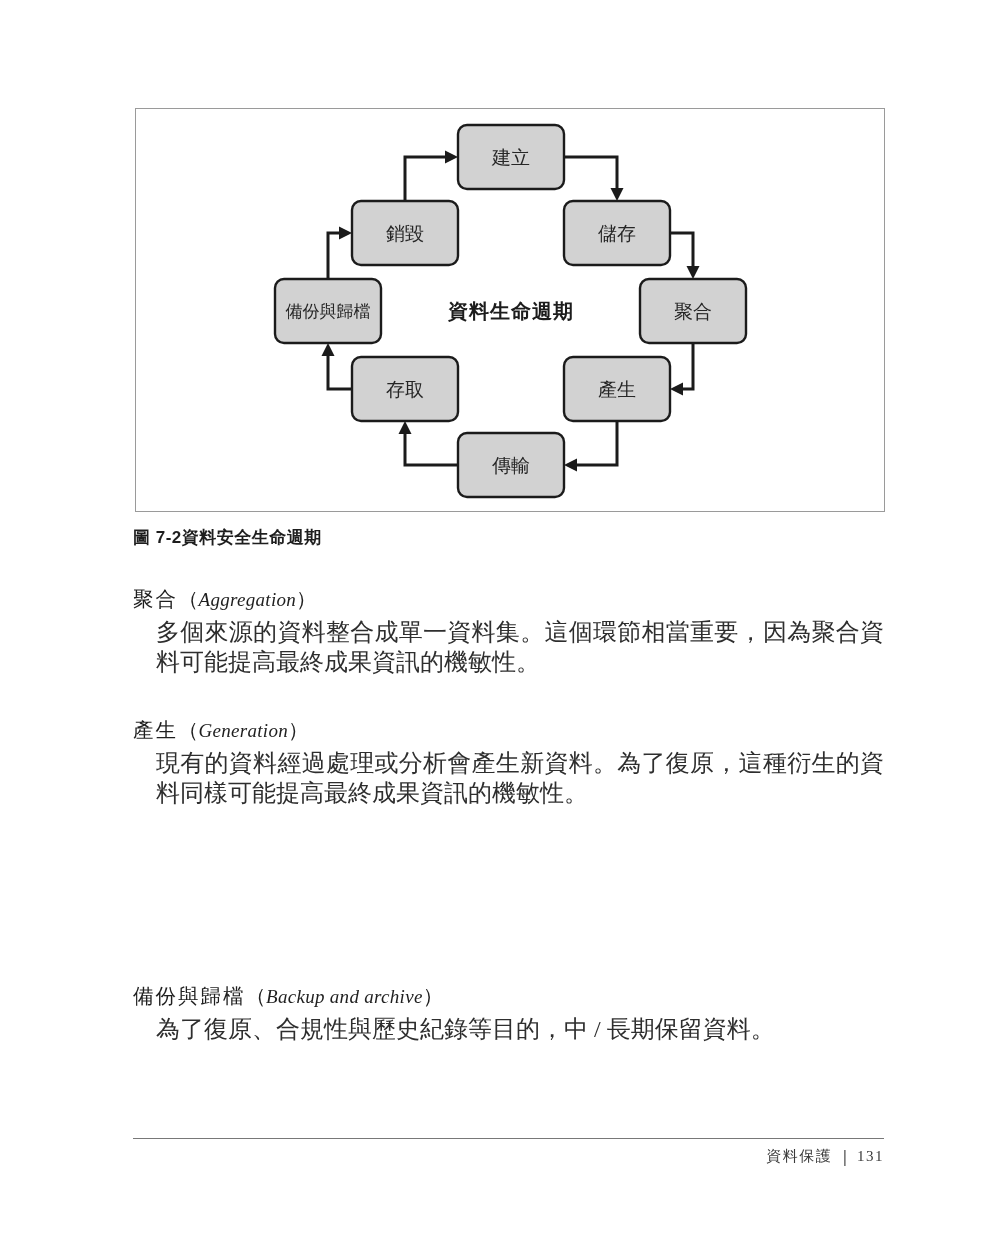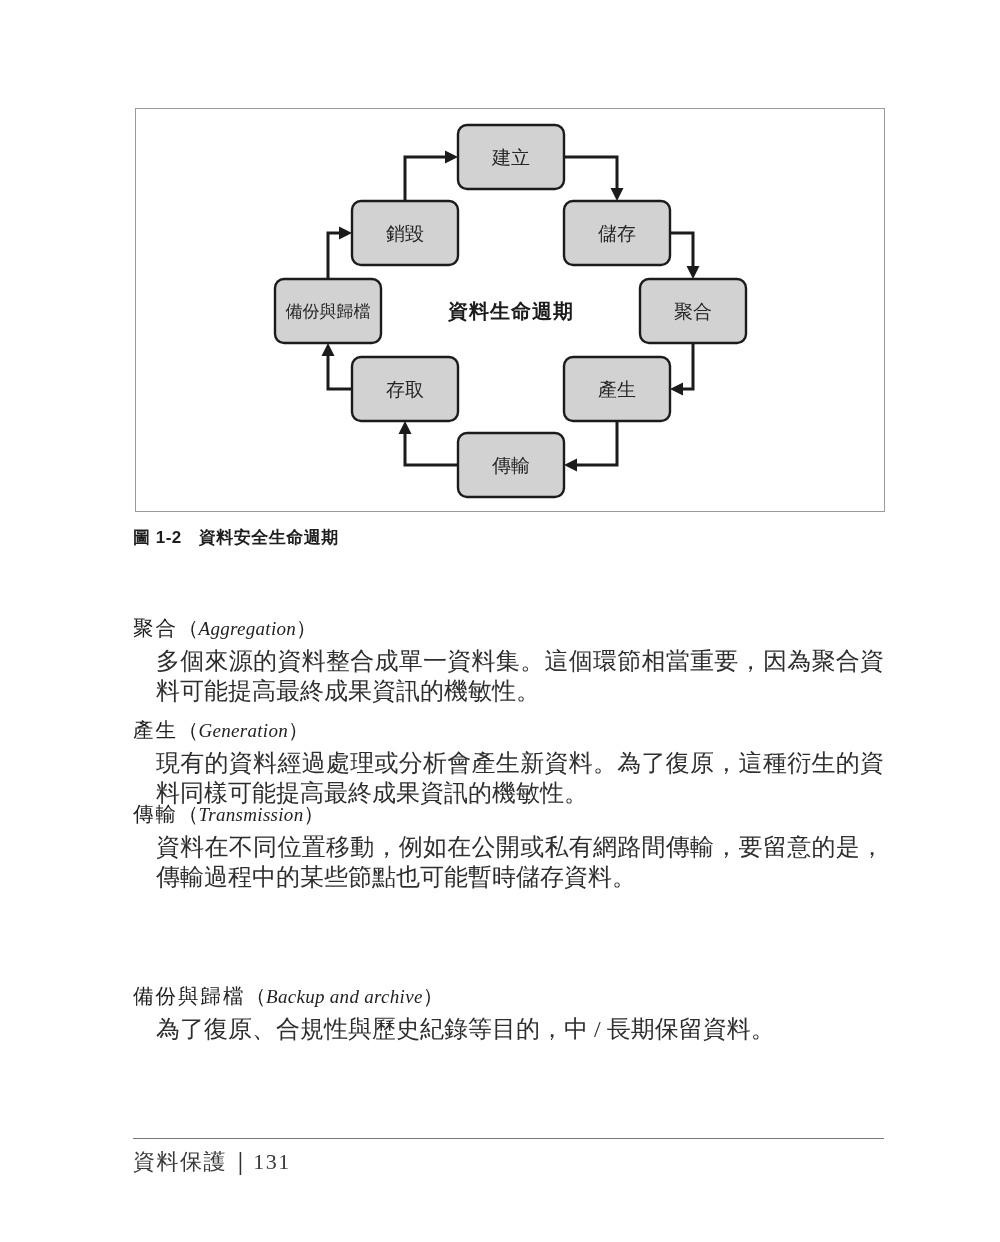--- a/index.html
+++ b/index.html
@@ -54,21 +54,21 @@
   .caption {
     position: absolute;
     left: 133px;
     top: 526px;
     font-family: "Liberation Sans", "DejaVu Sans", sans-serif;
     font-size: 17px;
     font-weight: bold;
     color: #1e1e1e;
     letter-spacing: 0.5px;
   }
-  .caption .cap-title { margin-left: 17px; }
+  .caption .cap-title { }
 
   
   .def-section { position: absolute; left: 133px; width: 752px; }
   .def-section h3 {
     font-size: 20.5px;
     font-weight: normal;
     line-height: 28px;
     color: #1f1f1f;
     letter-spacing: 2px;
   }
@@ -79,42 +79,42 @@
   }
   .def-section h3 .paren { letter-spacing: 0; }
   .def-section p {
     margin: 3px 0 0 23px;
     width: 728px;
     font-size: 24px;
     line-height: 30px;
     text-align: justify;
     color: #2e2e2e;
   }
-  .s1 { top: 614px; }
+  .s1 { top: 585px; }
   .s2 { top: 692px; margin-top: 24px; }
   .s3 { top: 800px; }
   .s4 { top: 905px; }
   .s5 { top: 982px; }
 
   
   .footer-rule {
     position: absolute;
     left: 133px;
     top: 1138px;
     width: 751px;
     height: 0;
     border-top: 1px solid #787878;
   }
   .page-footer {
     position: absolute;
     left: 133px;
     top: 1147px;
     width: 751px;
-    text-align: left;
-    font-size: 22px;
+    text-align: right;
+    font-size: 15px;
     color: #3a3a3a;
     letter-spacing: 1.5px;
   }
   .page-footer .sep {
     display: inline-block;
     margin: 0 9px 0 11px;
     font-weight: bold;
     color: #2e2e2e;
     transform: scaleY(1.15);
   }
@@ -176,37 +176,33 @@
           <rect class="node-rect" x="216" y="92" width="106" height="64" rx="9"></rect>
           <text class="node-label" x="269" y="124" dy="0.35em">銷毀</text>
         </g>
       </g>
 
       <text class="center-title" x="375" y="202" dy="0.35em">資料生命週期</text>
     </svg>
   </div>
 
   <div class="caption">
-    <span>圖 1-2</span><span class="cap-title">資料安全生命週期</span>
+    <span>圖 7-2</span><span class="cap-title">資料安全生命週期</span>
   </div>
 
   <section class="def-section s1">
     <h3><span>聚合</span><span class="paren">（</span><i class="en">Aggregation</i><span class="paren">）</span></h3>
     <p>多個來源的資料整合成單一資料集。這個環節相當重要，因為聚合資料可能提高最終成果資訊的機敏性。</p>
   </section>
 
   <section class="def-section s2">
     <h3><span>產生</span><span class="paren">（</span><i class="en">Generation</i><span class="paren">）</span></h3>
     <p>現有的資料經過處理或分析會產生新資料。為了復原，這種衍生的資料同樣可能提高最終成果資訊的機敏性。</p>
   </section>
 
-  <section class="def-section s3">
-    <h3><span>傳輸</span><span class="paren">（</span><i class="en">Transmission</i><span class="paren">）</span></h3>
-    <p>資料在不同位置移動，例如在公開或私有網路間傳輸，要留意的是，傳輸過程中的某些節點也可能暫時儲存資料。</p>
-  </section>
 
   <section class="def-section s4">
   </section>
 
   <section class="def-section s5">
     <h3><span>備份與歸檔</span><span class="paren">（</span><i class="en">Backup and archive</i><span class="paren">）</span></h3>
     <p>為了復原、合規性與歷史紀錄等目的，中 / 長期保留資料。</p>
   </section>
 
   <div class="footer-rule"></div>

